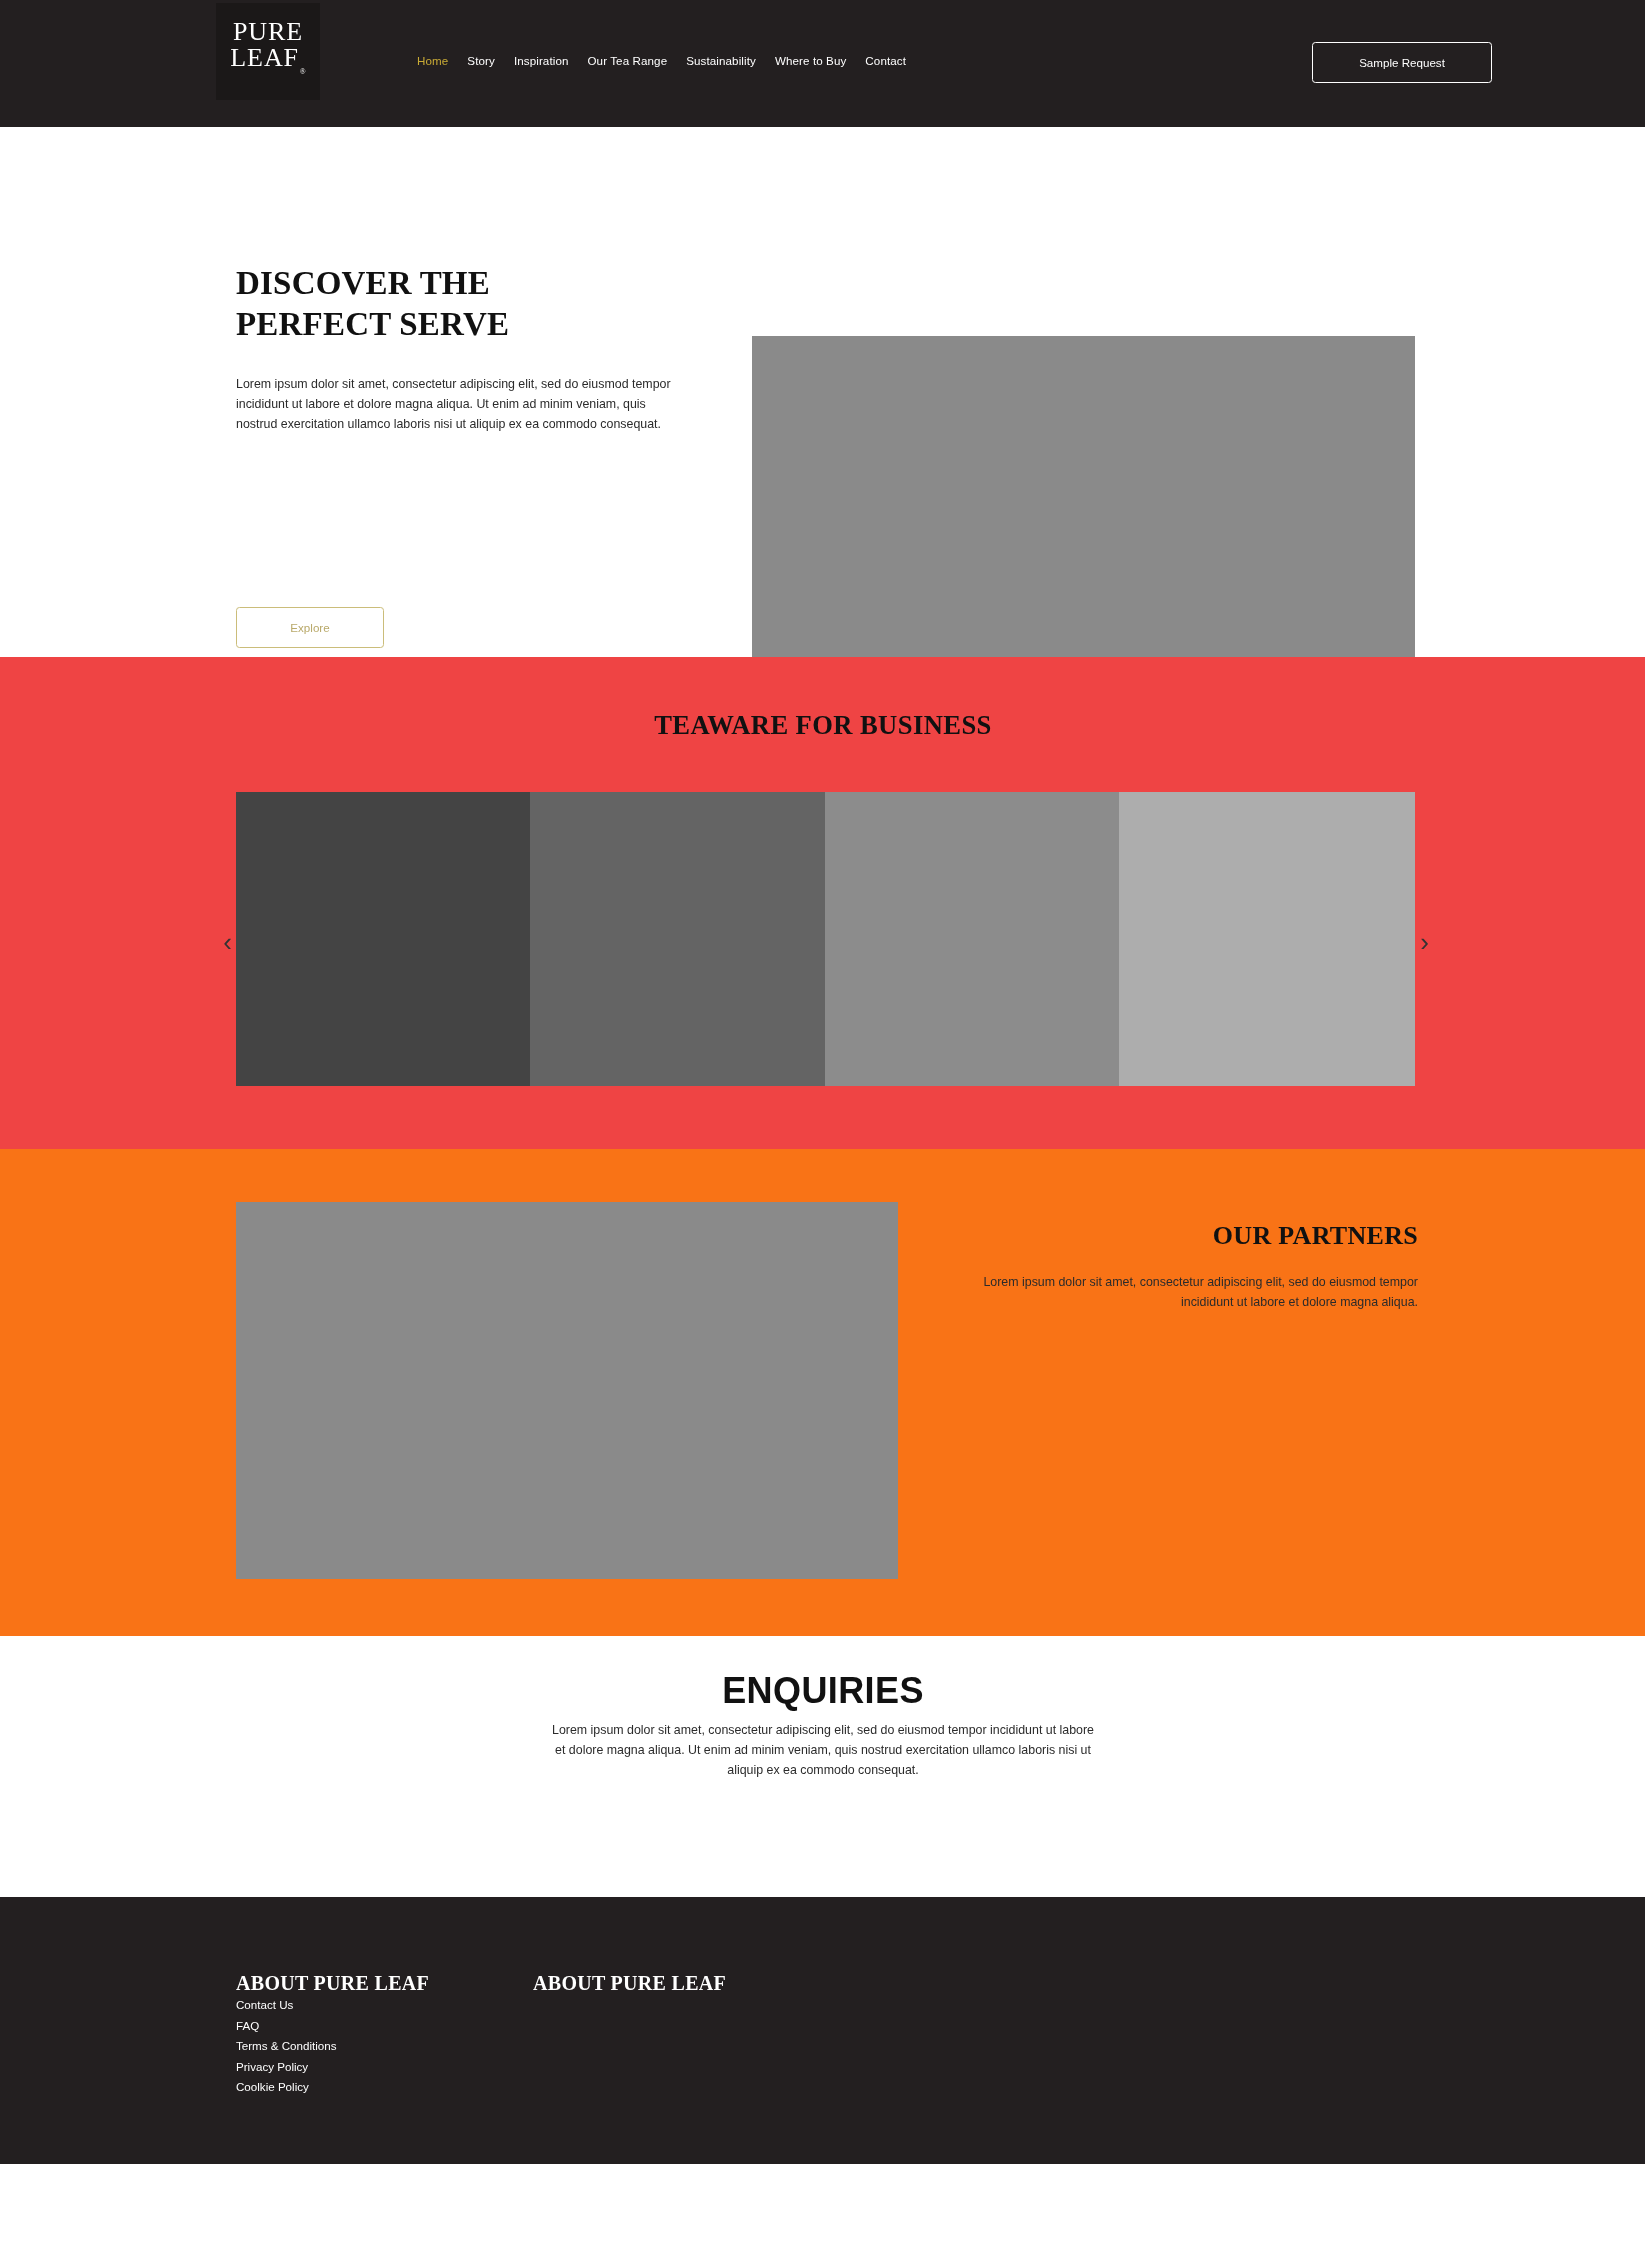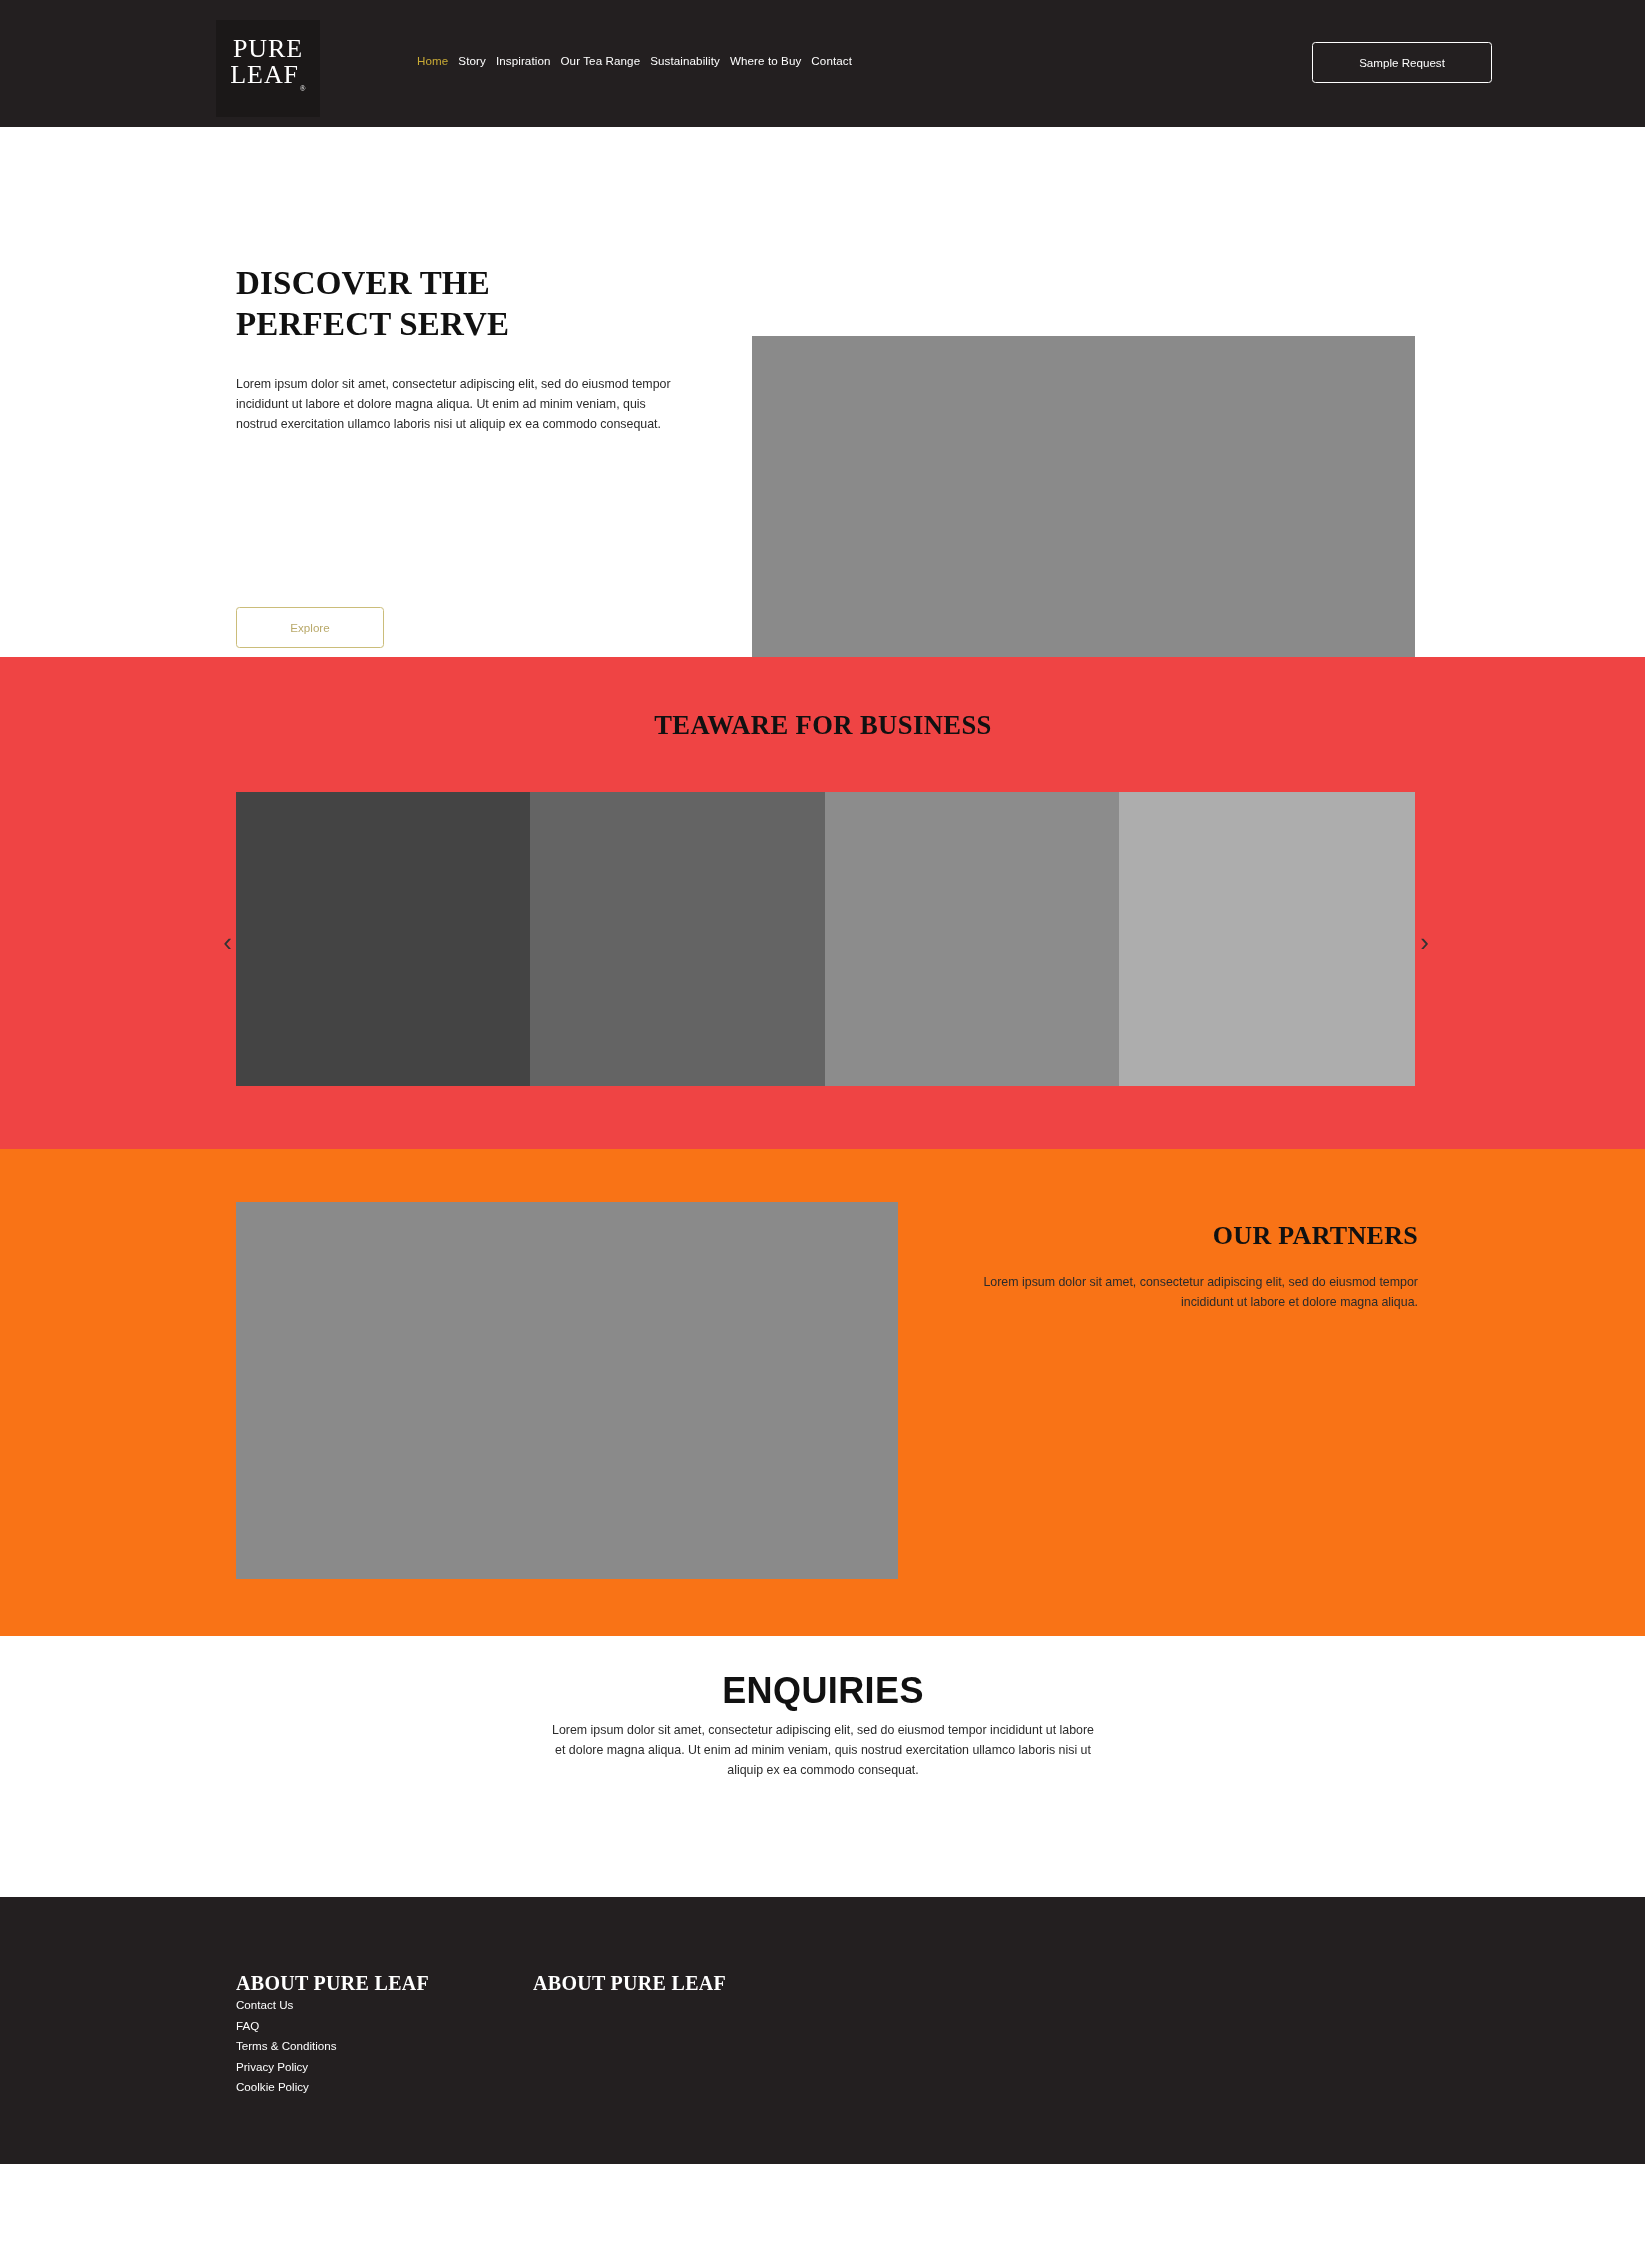--- a/index.html
+++ b/index.html
@@ -25,21 +25,21 @@
     position: relative;
   }
   .header-inner {
     width: 1646px;
     height: 127px;
     position: relative;
   }
   .logo-box {
     position: absolute;
     left: 216px;
-    top: 20px;
+    top: 3px;
     width: 104px;
     height: 97px;
     background: #1b1818;
     display: flex;
     flex-direction: column;
     align-items: center;
     justify-content: center;
   }
   .logo-text {
     color: #ffffff;
@@ -60,21 +60,21 @@
     top: 1.7px;
     left: 0.9px;
   }
 
   .main-nav {
     position: absolute;
     left: 417px;
     top: 54px;
     display: flex;
     align-items: center;
-    gap: 10px;
+    gap: 19px;
   }
   .nav-link {
     color: #ffffff;
     font-size: 11.6px;
     line-height: 14.6px;
     text-decoration: none;
     white-space: nowrap;
     letter-spacing: 0.1px;
     cursor: pointer;
   }

